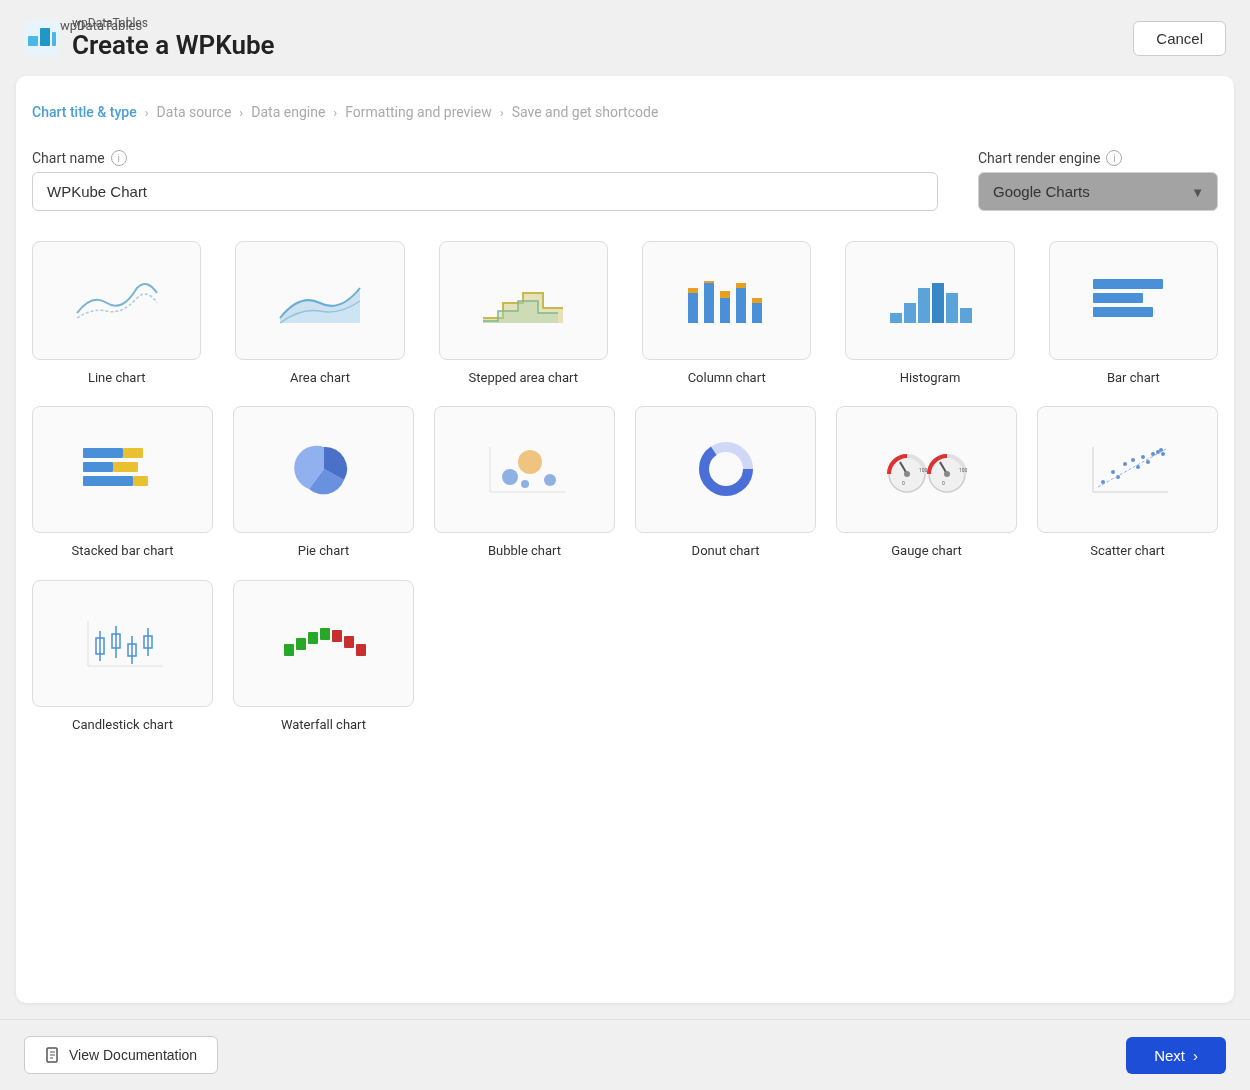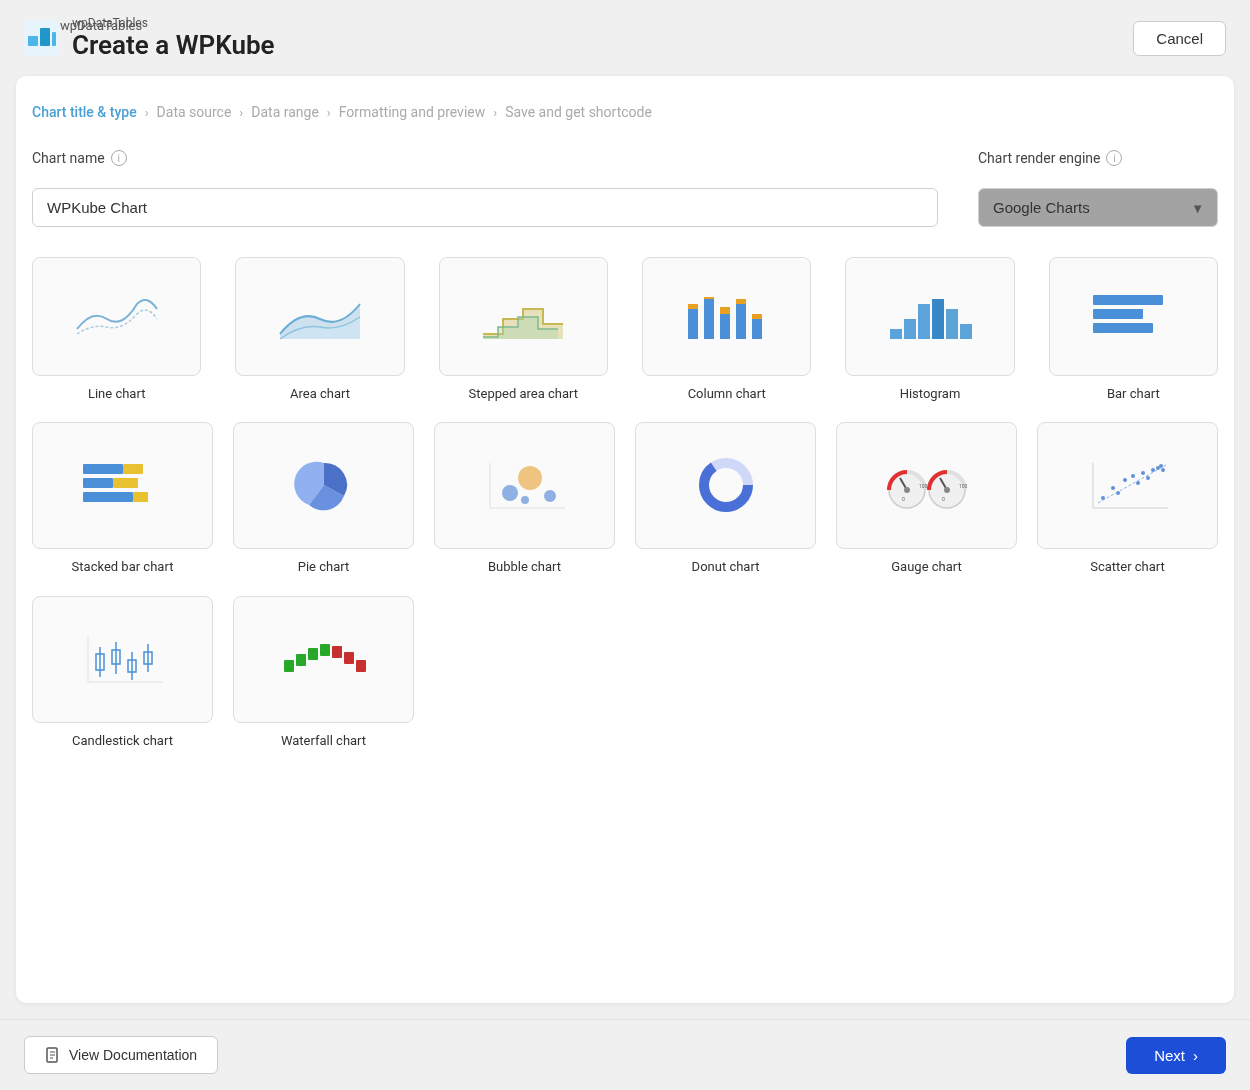--- a/index.html
+++ b/index.html
@@ -60,21 +60,21 @@
     .breadcrumb-item.active { color: #4a9fd4; font-weight: 500; }
     .breadcrumb-sep { color: #aaa; font-size: 13px; }
     .form-row {
       display: flex;
       gap: 40px;
       margin-bottom: 30px;
     }
     .form-group {
       display: flex;
       flex-direction: column;
-      gap: 22px;
+      gap: 6px;
     }
     .form-group.wide { flex: 1; }
     .form-label {
       font-size: 14px;
       color: #444;
       display: flex;
       align-items: center;
       gap: 6px;
     }
     .info-icon {
@@ -224,21 +224,21 @@
   <button class="cancel-button">Cancel</button>
 </div>
 
 <div class="main-card">
 
   <div class="breadcrumb">
     <span class="breadcrumb-item active">Chart title &amp; type</span>
     <span class="breadcrumb-sep">›</span>
     <span class="breadcrumb-item">Data source</span>
     <span class="breadcrumb-sep">›</span>
-    <span class="breadcrumb-item">Data range</span>
+    <span class="breadcrumb-item">Data engine</span>
     <span class="breadcrumb-sep">›</span>
     <span class="breadcrumb-item">Formatting and preview</span>
     <span class="breadcrumb-sep">›</span>
     <span class="breadcrumb-item">Save and get shortcode</span>
   </div>
 
   <div class="form-row">
     <div class="form-group wide">
       <label class="form-label">
         <span>Chart name</span>

